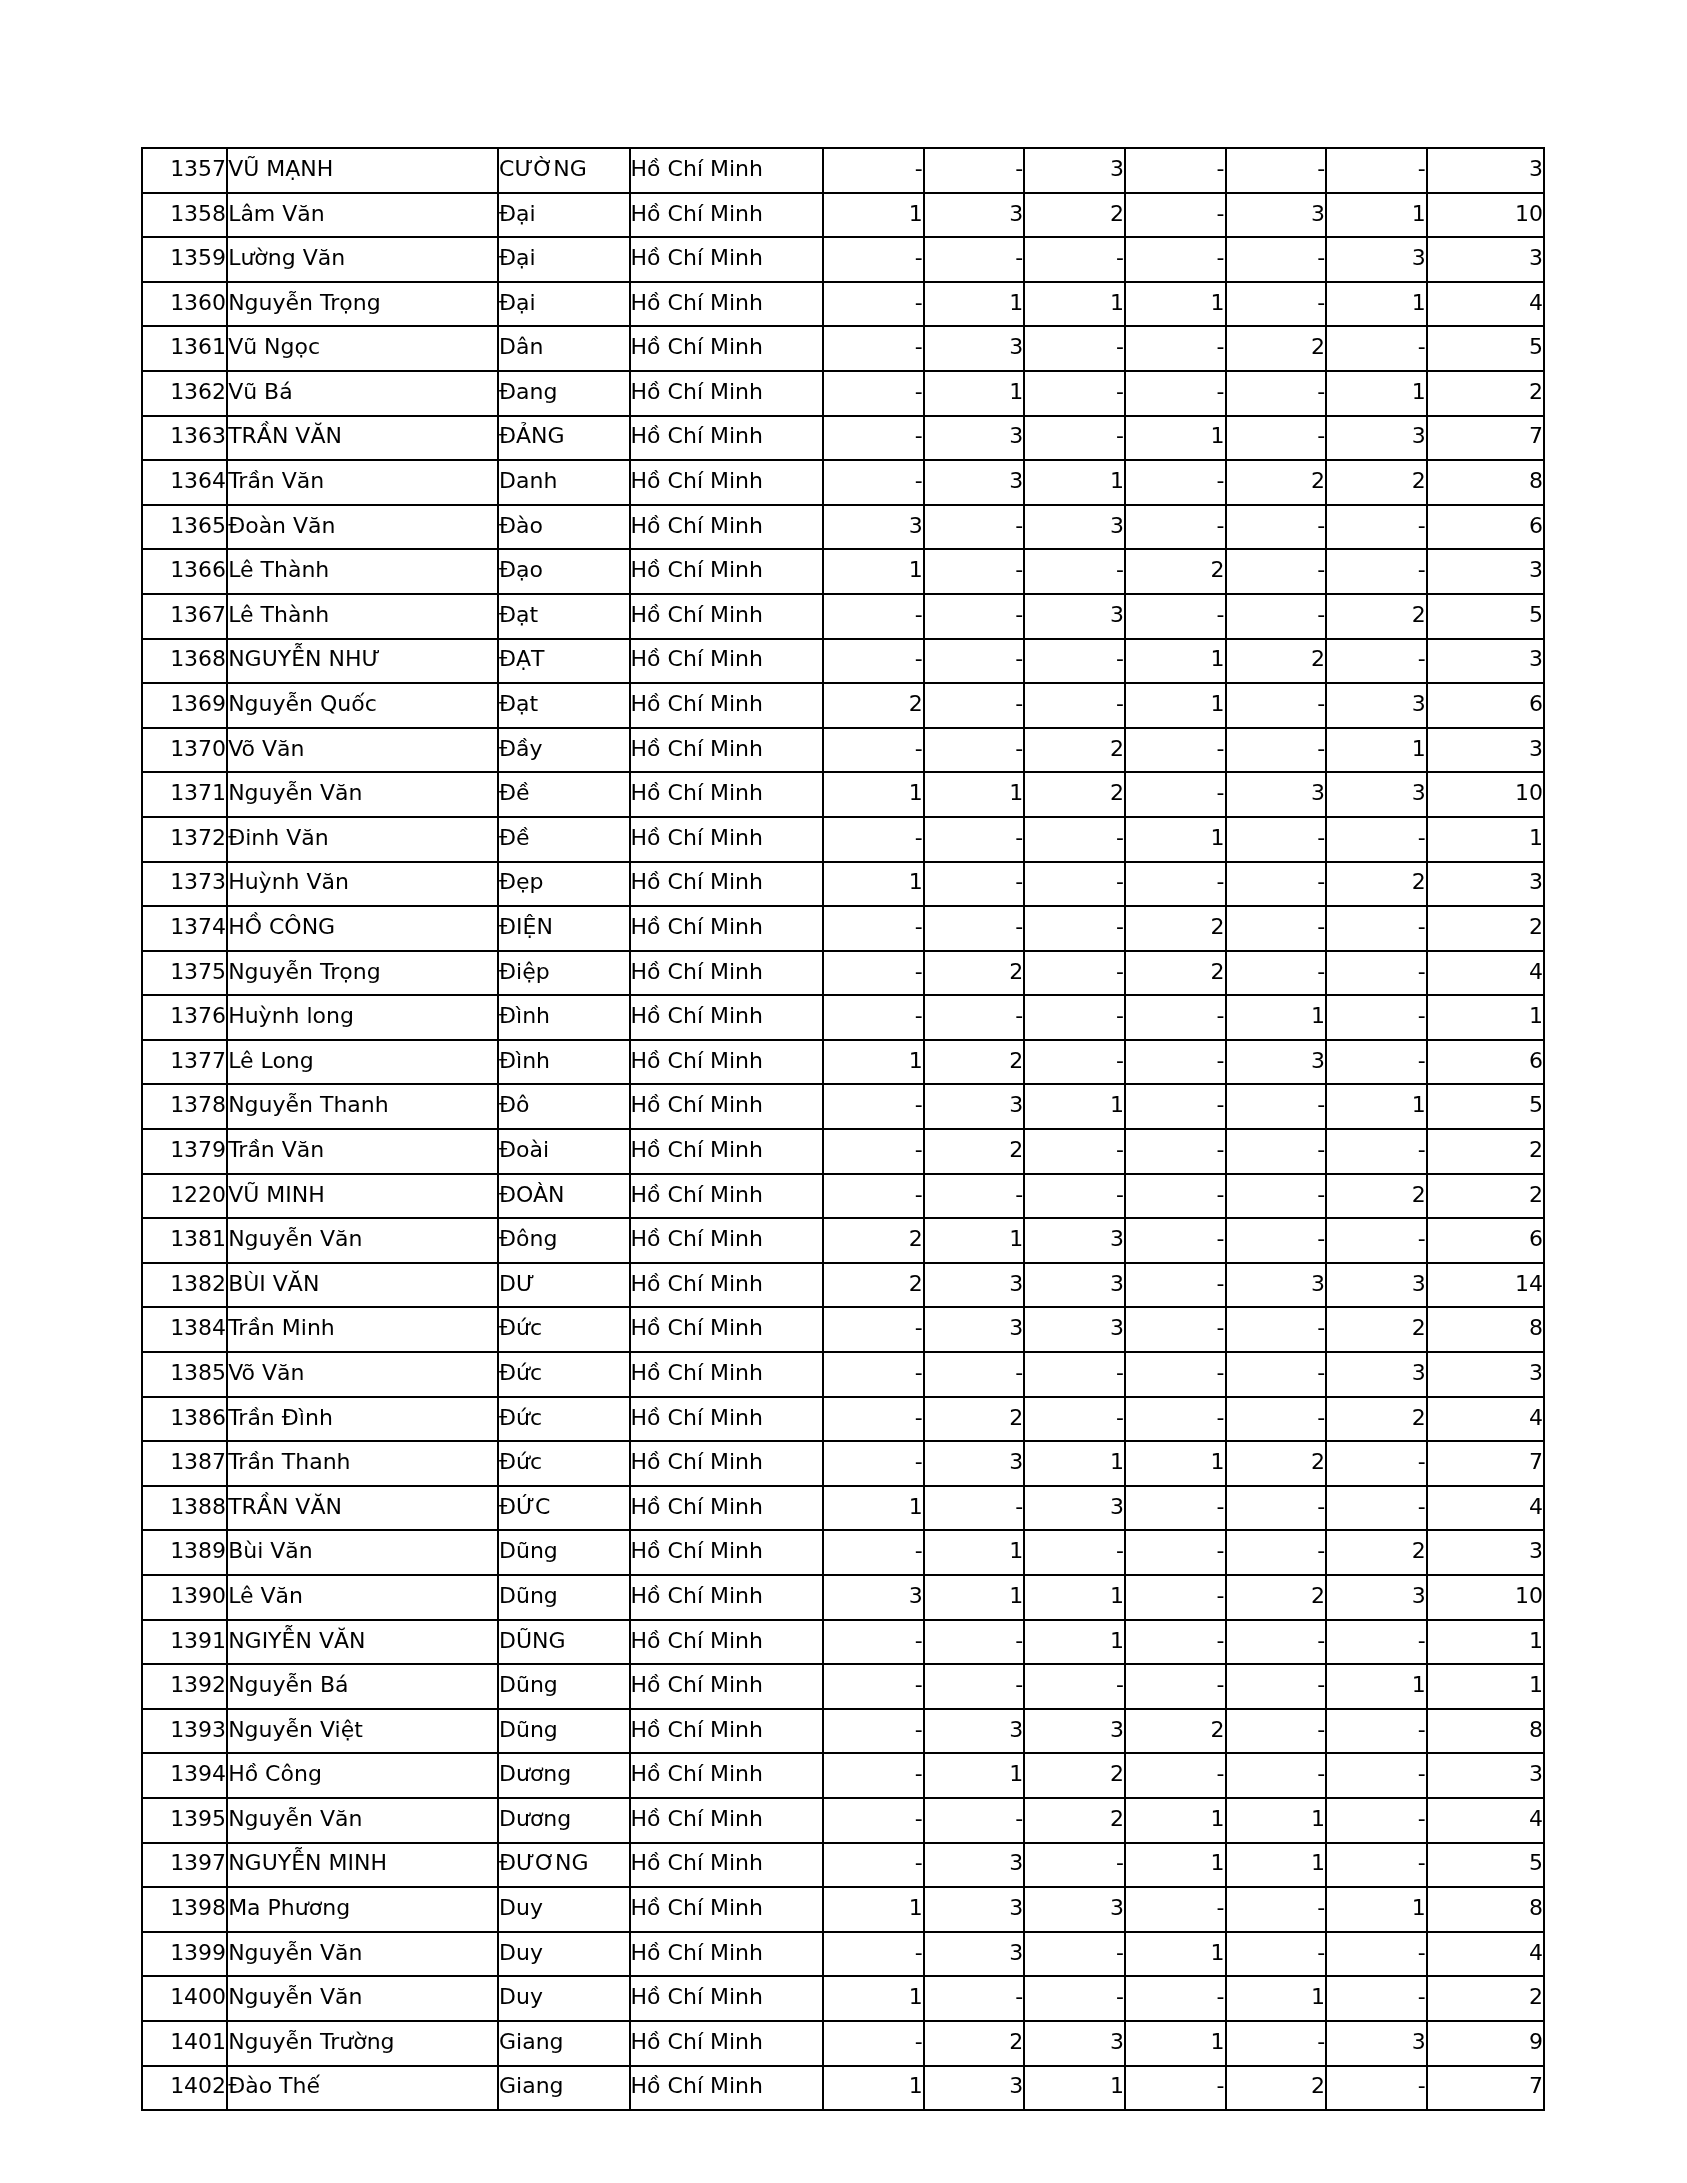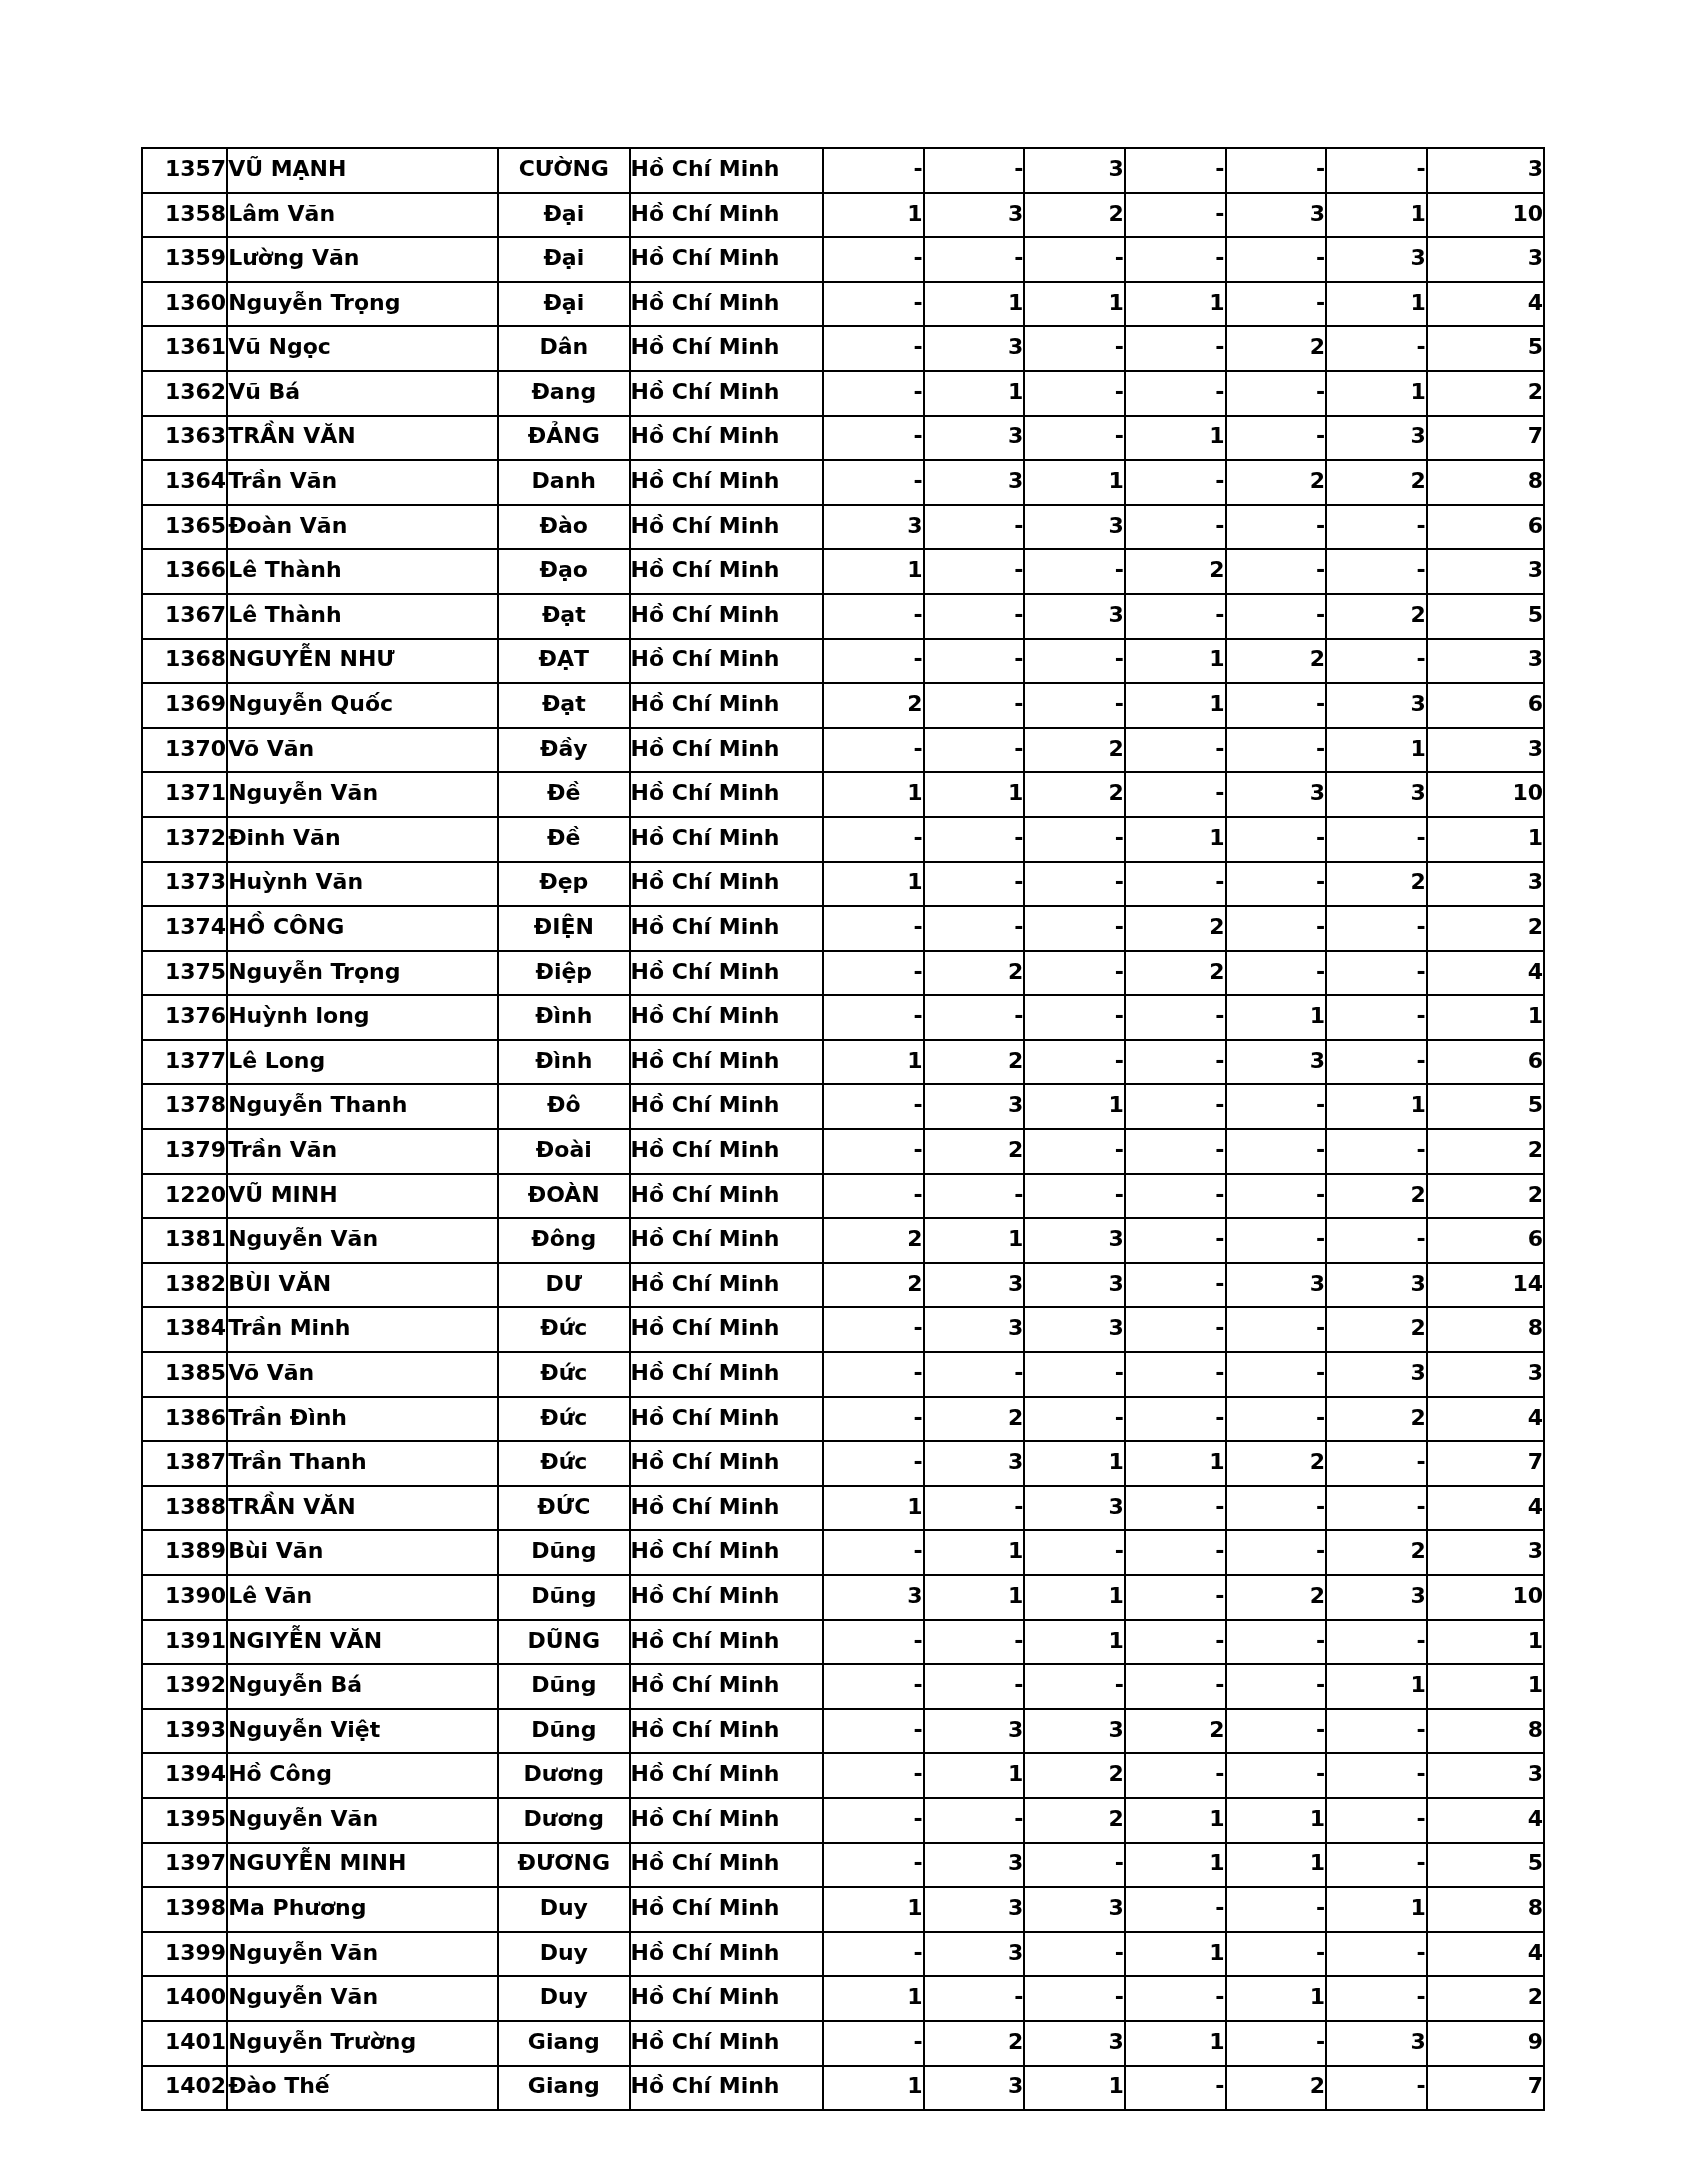--- a/index.html
+++ b/index.html
@@ -12,21 +12,20 @@
     height: 2183px;
     font-family: "DejaVu Sans", sans-serif;
     color: #000000;
   }
   .page {
     position: relative;
     width: 1668px;
     height: 2183px;
     box-sizing: border-box;
     padding: 147px 0 0 0;
-    font-weight: bold;
   }
   .table-wrap {
     margin-left: 141px;
     width: 1404px;
   }
   table.data {
     border-collapse: collapse;
     table-layout: fixed;
     width: 1404px;
   }
@@ -50,21 +49,21 @@
 
   td.idx {
     text-align: right;
     padding-right: 9.3px;
   }
   td.name {
     text-align: left;
     padding-left: 10.6px;
   }
   td.given {
-    text-align: center;
+    text-align: left;
     padding-left: 9.3px;
   }
   td.city {
     text-align: left;
     padding-left: 10.6px;
   }
   td.num {
     text-align: right;
     padding-right: 14px;
   }

